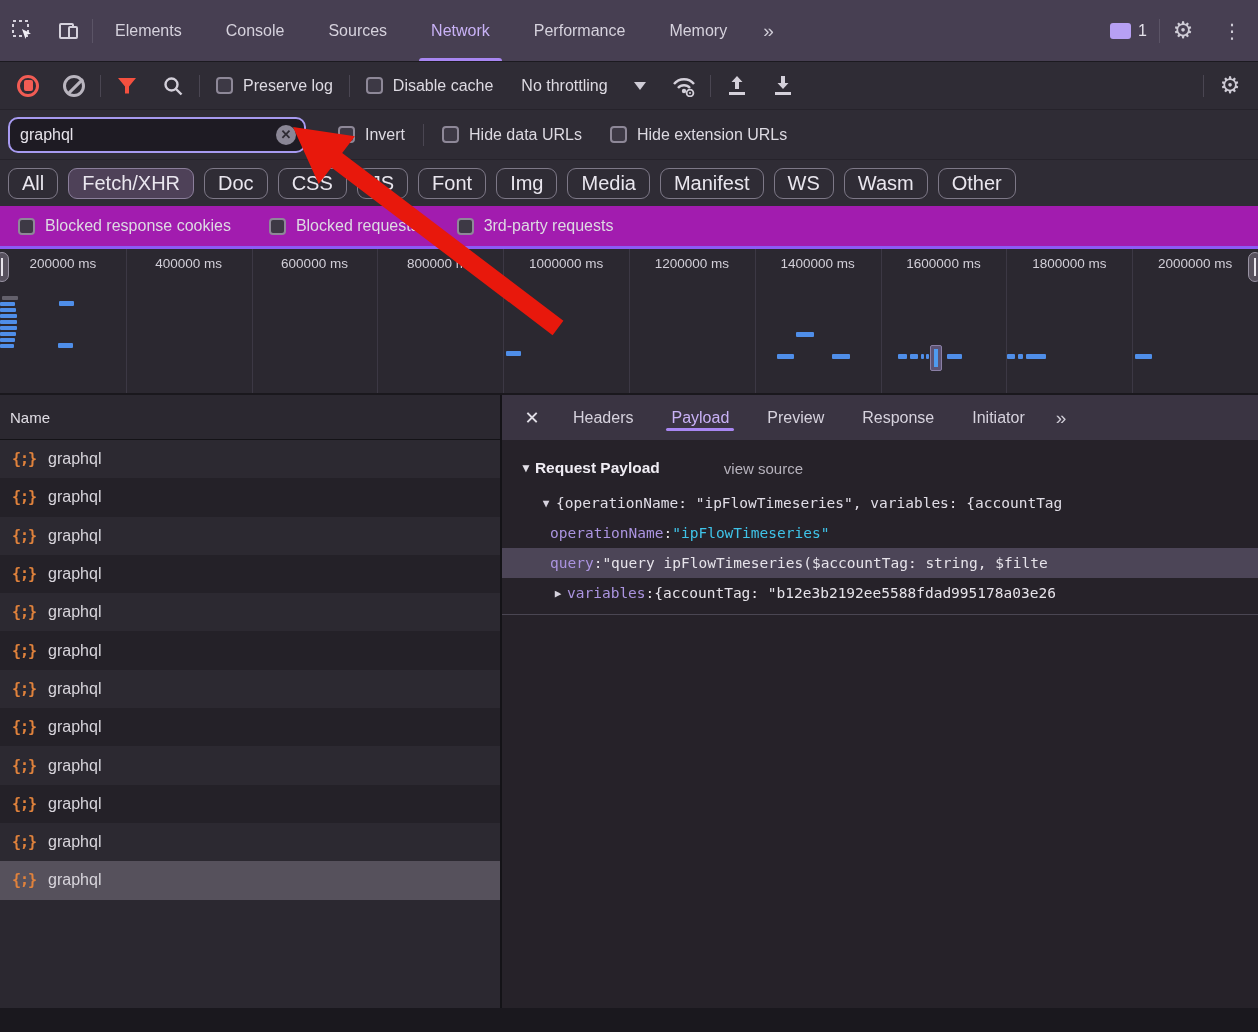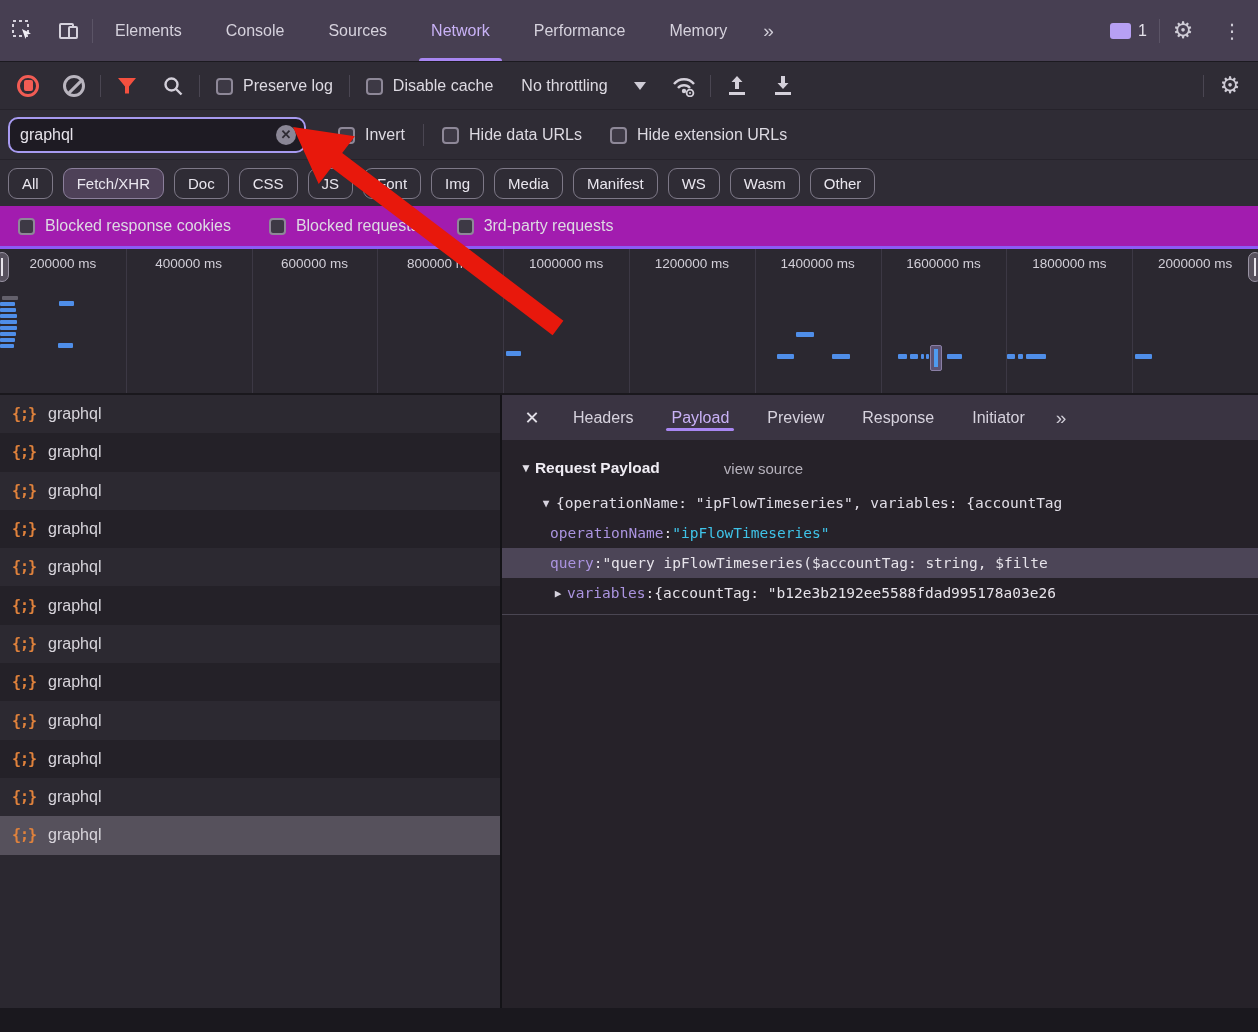--- a/index.html
+++ b/index.html
@@ -27,35 +27,35 @@
   .gear { font-size:23px; color:#cfccd6; line-height:1; }
   .dots { font-size:20px; color:#cfccd6; padding:0 16px; display:flex; align-items:center; cursor:pointer; }
 
   
   .toolbar { height:48px; background:#2f2c35; display:flex; align-items:center; gap:6px; padding:0 8px; border-bottom:1px solid #26232b; }
   .tbtn { width:40px; height:36px; display:flex; align-items:center; justify-content:center; cursor:pointer; border-radius:6px; }
   .rec { width:22px; height:22px; border:3px solid #f25c54; border-radius:50%; display:flex; align-items:center; justify-content:center; }
   .rec i { display:block; width:9px; height:11px; background:#f25c54; border-radius:2px; }
   .noentry { width:22px; height:22px; border:3px solid #b9b5bf; border-radius:50%; position:relative; }
   .noentry::after { content:""; position:absolute; left:-1px; top:7px; width:21px; height:3px; background:#b9b5bf; transform:rotate(-45deg); }
-  .check-item { display:flex; align-items:flex-end; gap:10px; padding:0 10px; font-size:16px; color:#dddae2; cursor:pointer; }
+  .check-item { display:flex; align-items:center; gap:10px; padding:0 10px; font-size:16px; color:#dddae2; cursor:pointer; }
   .cb { width:17px; height:17px; border:2px solid #8e8898; border-radius:4px; background:#3d3945; flex:0 0 auto; }
   .throttle { display:flex; align-items:center; gap:26px; padding:0 12px; font-size:16px; cursor:pointer; }
   .caret-down { width:0; height:0; border:6px solid transparent; border-top:8px solid #cfccd6; margin-top:6px; }
   .toolbar .flexfill { flex:1; }
 
   
   .filterrow { height:50px; background:#2f2c35; display:flex; align-items:center; padding:0 8px; gap:8px; border-bottom:1px solid #26232b; }
   .searchbox { width:298px; height:36px; background:#1e1b23; border:2px solid #a79af0; border-radius:10px; display:flex; align-items:center; padding:0 8px 0 10px; }
   .searchbox input { flex:1; background:transparent; border:none; outline:none; color:#e6e3ea; font-size:16px; font-family:"Liberation Sans",sans-serif; }
   .clearbtn { width:20px; height:20px; border-radius:50%; background:#8a8695; color:#2e2b33; font-size:13px; display:flex; align-items:center; justify-content:center; cursor:pointer; font-weight:bold; }
 
   
   .chiprow { height:46px; background:#2f2c35; display:flex; align-items:center; gap:10px; padding:0 8px; }
-  .chip { height:31px; padding:0 13px; display:flex; align-items:center; border:1.5px solid #7d7887; border-radius:9px; font-size:15px; color:#e9e6ee; cursor:pointer; background:transparent; white-space:nowrap; }
+  .chip { height:31px; padding:0 13px; display:flex; align-items:center; border:1.5px solid #7d7887; border-radius:9px; font-size:20px; color:#e9e6ee; cursor:pointer; background:transparent; white-space:nowrap; }
   .chip.active { background:#4e4158; border-color:#8b7f9b; }
 
   
   .blockedrow { height:43px; background:#a21caf; display:flex; align-items:center; gap:18px; padding:0 8px; border-bottom:3px solid #8b5cf6; }
 
   
   .timeline { position:relative; height:146px; background:#2b2830; border-bottom:2px solid #1a181d; overflow:hidden; }
   .tick { position:absolute; top:7px; width:126px; text-align:center; font-size:13.5px; color:#d2cfd8; white-space:nowrap; }
   .gridline { position:absolute; top:0; bottom:0; width:1px; background:#3c3844; }
   .wbar { position:absolute; border-radius:1px; }
@@ -338,20 +338,23 @@
     <div class="wbar" style="left: 926px; top: 105px; width: 3px; height: 5px; background: rgb(79, 142, 232);"></div>
     <div class="wbar" style="left: 947px; top: 105px; width: 15px; height: 5px; background: rgb(79, 142, 232);"></div>
     <div class="wbar" style="left: 1007px; top: 105px; width: 8px; height: 5px; background: rgb(79, 142, 232);"></div>
     <div class="wbar" style="left: 1018px; top: 105px; width: 5px; height: 5px; background: rgb(79, 142, 232);"></div>
     <div class="wbar" style="left: 1026px; top: 105px; width: 20px; height: 5px; background: rgb(79, 142, 232);"></div>
     <div class="wbar" style="left: 1135px; top: 105px; width: 17px; height: 5px; background: rgb(79, 142, 232);"></div>
   </div>
 
 <div class="lower">
   <div class="leftpanel">
+    <div class="namehdr">
+      <span>Name</span>
+    </div>
     <div id="rowlist">
       <div class="req-row odd">
           <span class="json-icon">{;}</span>
           <span>graphql</span>
         </div>
         <div class="req-row even">
           <span class="json-icon">{;}</span>
           <span>graphql</span>
         </div>
         <div class="req-row odd">

